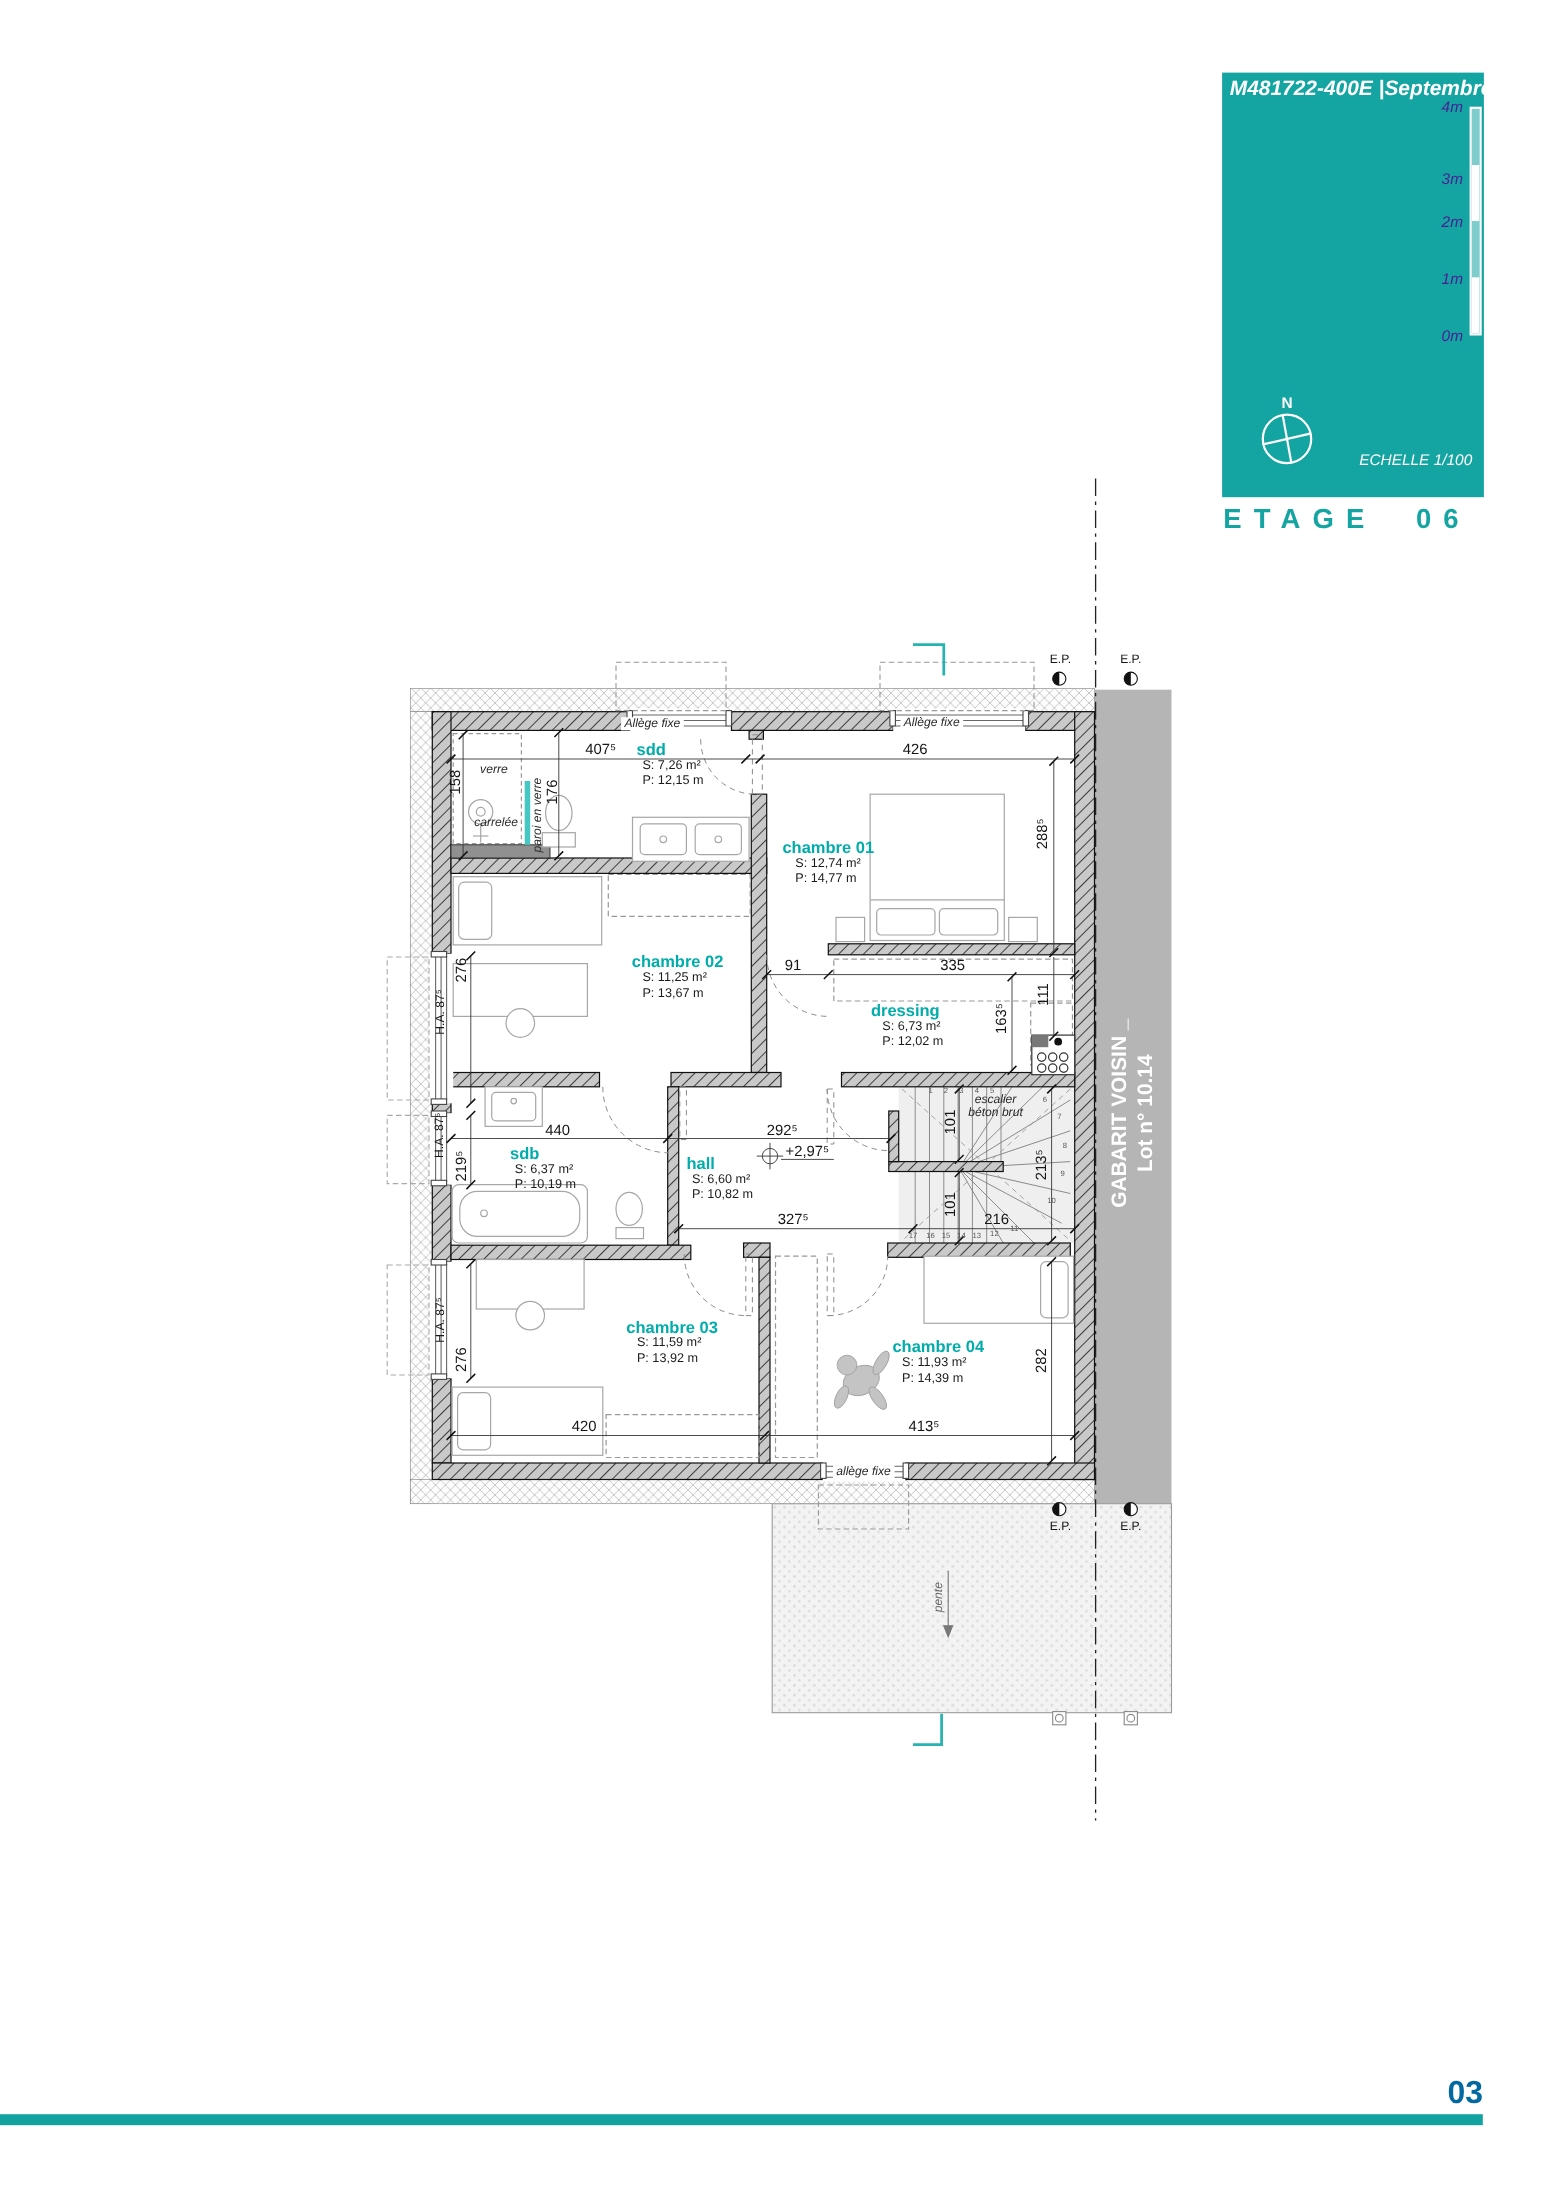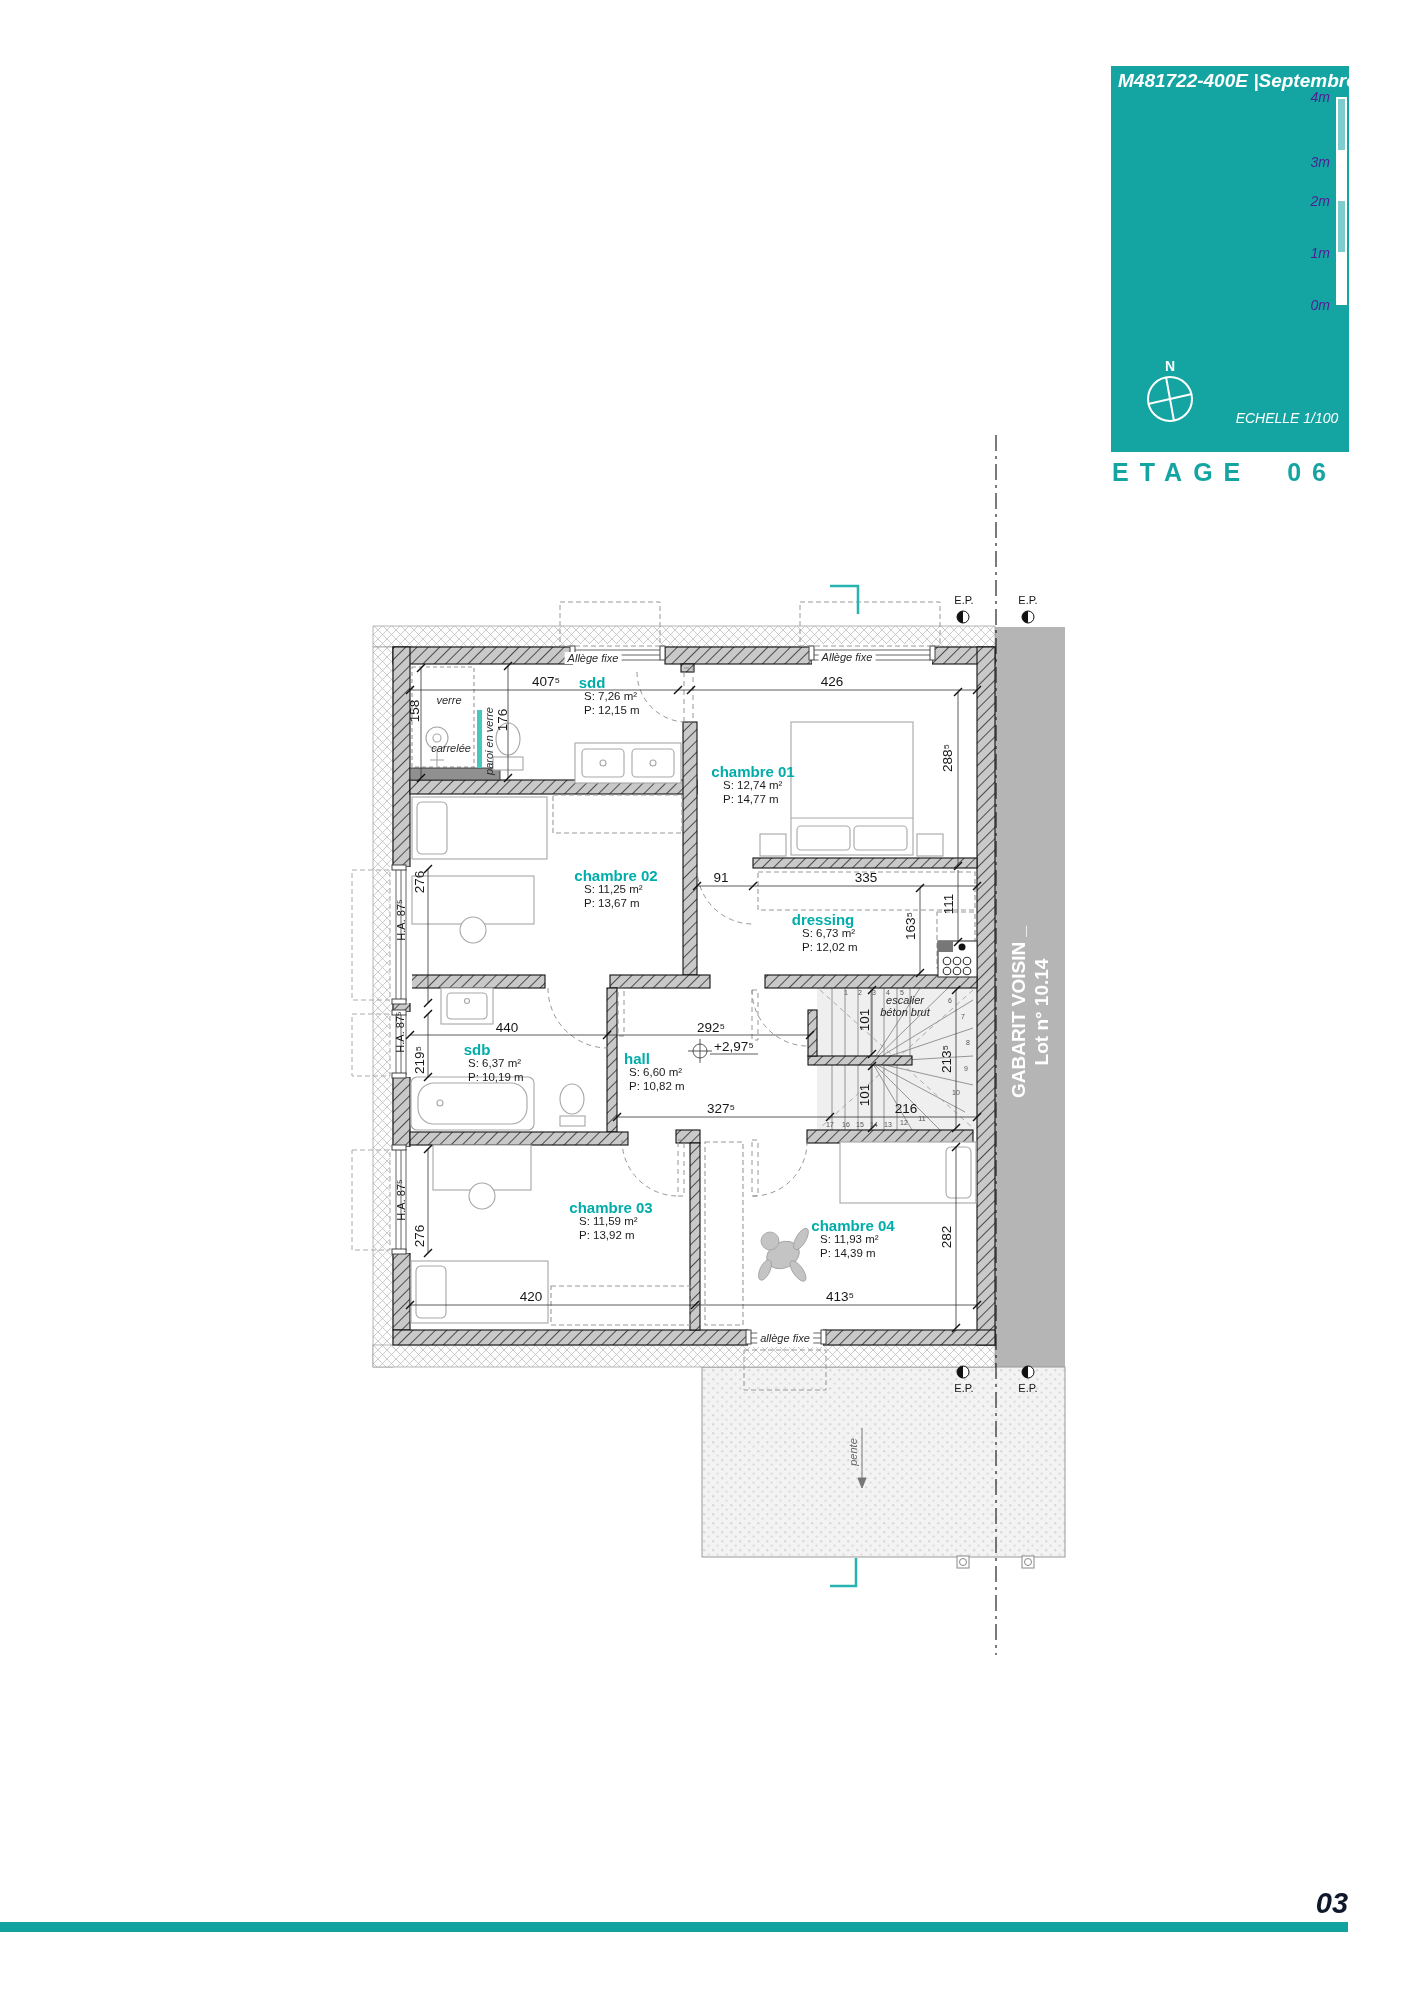--- a/index.html
+++ b/index.html
@@ -10,21 +10,21 @@
   #titleblock{position:absolute;left:1111px;top:66px;width:238px;height:386px;background:#14a5a3;}
   #doc-title{left:1118px;top:70px;font-size:19px;font-weight:bold;font-style:italic;color:#fff;position:absolute;white-space:nowrap;}
   .scale-tick{position:absolute;transform:translate(-100%,-50%);font-size:14px;font-style:italic;color:#4c1d95;}
   #scalebar{position:absolute;left:1336px;top:97px;width:11px;height:208px;border:2px solid #fff;box-sizing:border-box;}
   .sbseg{width:100%;height:51px;}
   #echelle{position:absolute;left:1287px;top:418px;transform:translate(-50%,-50%);font-size:14px;font-style:italic;color:#fff;white-space:nowrap;}
   #north-label{position:absolute;left:1170px;top:366px;transform:translate(-50%,-50%);font-size:14px;font-weight:bold;color:#fff;}
   #floor-title{position:absolute;left:1112px;top:458px;font-size:25px;font-weight:bold;color:#14a5a3;letter-spacing:11px;word-spacing:18px;white-space:nowrap;}
   
   #footer-bar{position:absolute;left:0;top:1922px;width:1348px;height:10px;background:#12a3a1;}
-  #page-num{position:absolute;left:1332px;top:1903px;transform:translate(-50%,-50%);font-size:29px;font-weight:bold;font-style:italic;color:#0f172a;}
+  #page-num{position:absolute;left:1332px;top:1903px;transform:translate(-50%,-50%);font-size:29px;font-weight:bold;color:#0369a1;}
   
   .L{position:absolute;transform:translate(-50%,-50%);white-space:nowrap;}
   .Lv{position:absolute;transform:translate(-50%,-50%) rotate(-90deg);white-space:nowrap;}
   .dim{font-size:13.5px;color:#161616;}
   .dimsm{font-size:11px;color:#161616;}
   .room{font-size:15px;font-weight:bold;color:#00adab;}
   .ann{font-size:11px;font-style:italic;color:#2a2a2a;}
   .annbg{background:#fff;padding:0 3px;}
   .stats{position:absolute;font-size:11.5px;line-height:13.5px;color:#1b1b1b;white-space:nowrap;}
   .nb{position:absolute;left:1030px;top:1012px;transform:translate(-50%,-50%) rotate(-90deg);

